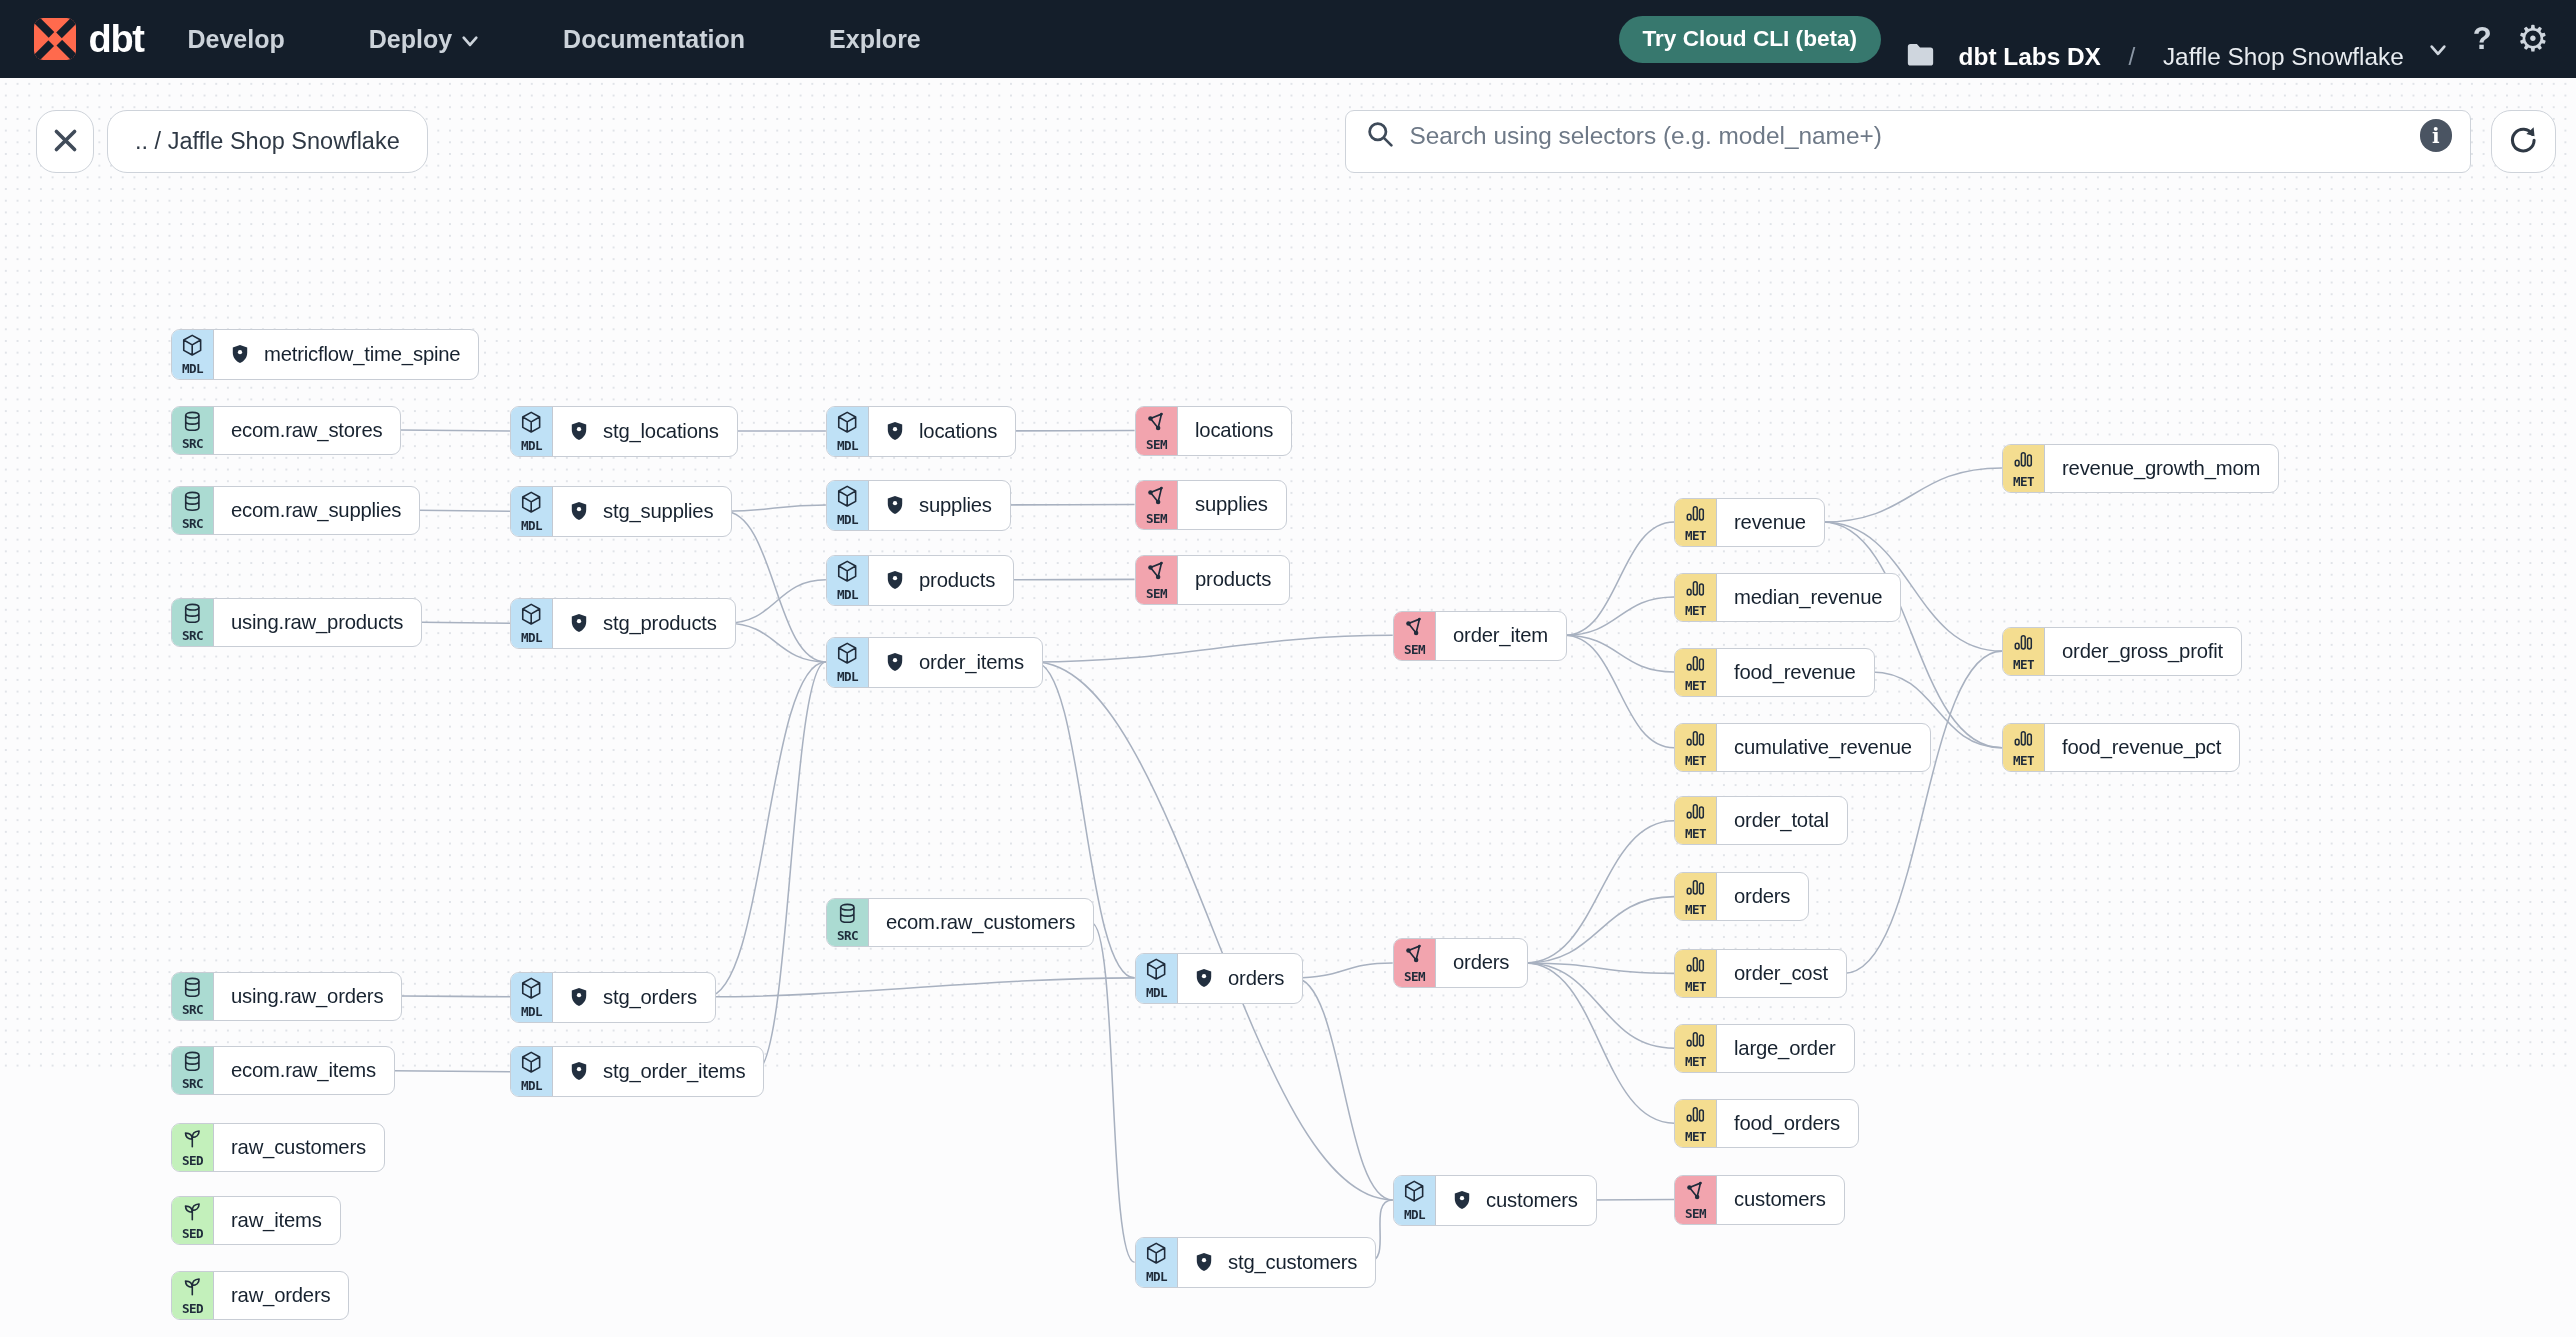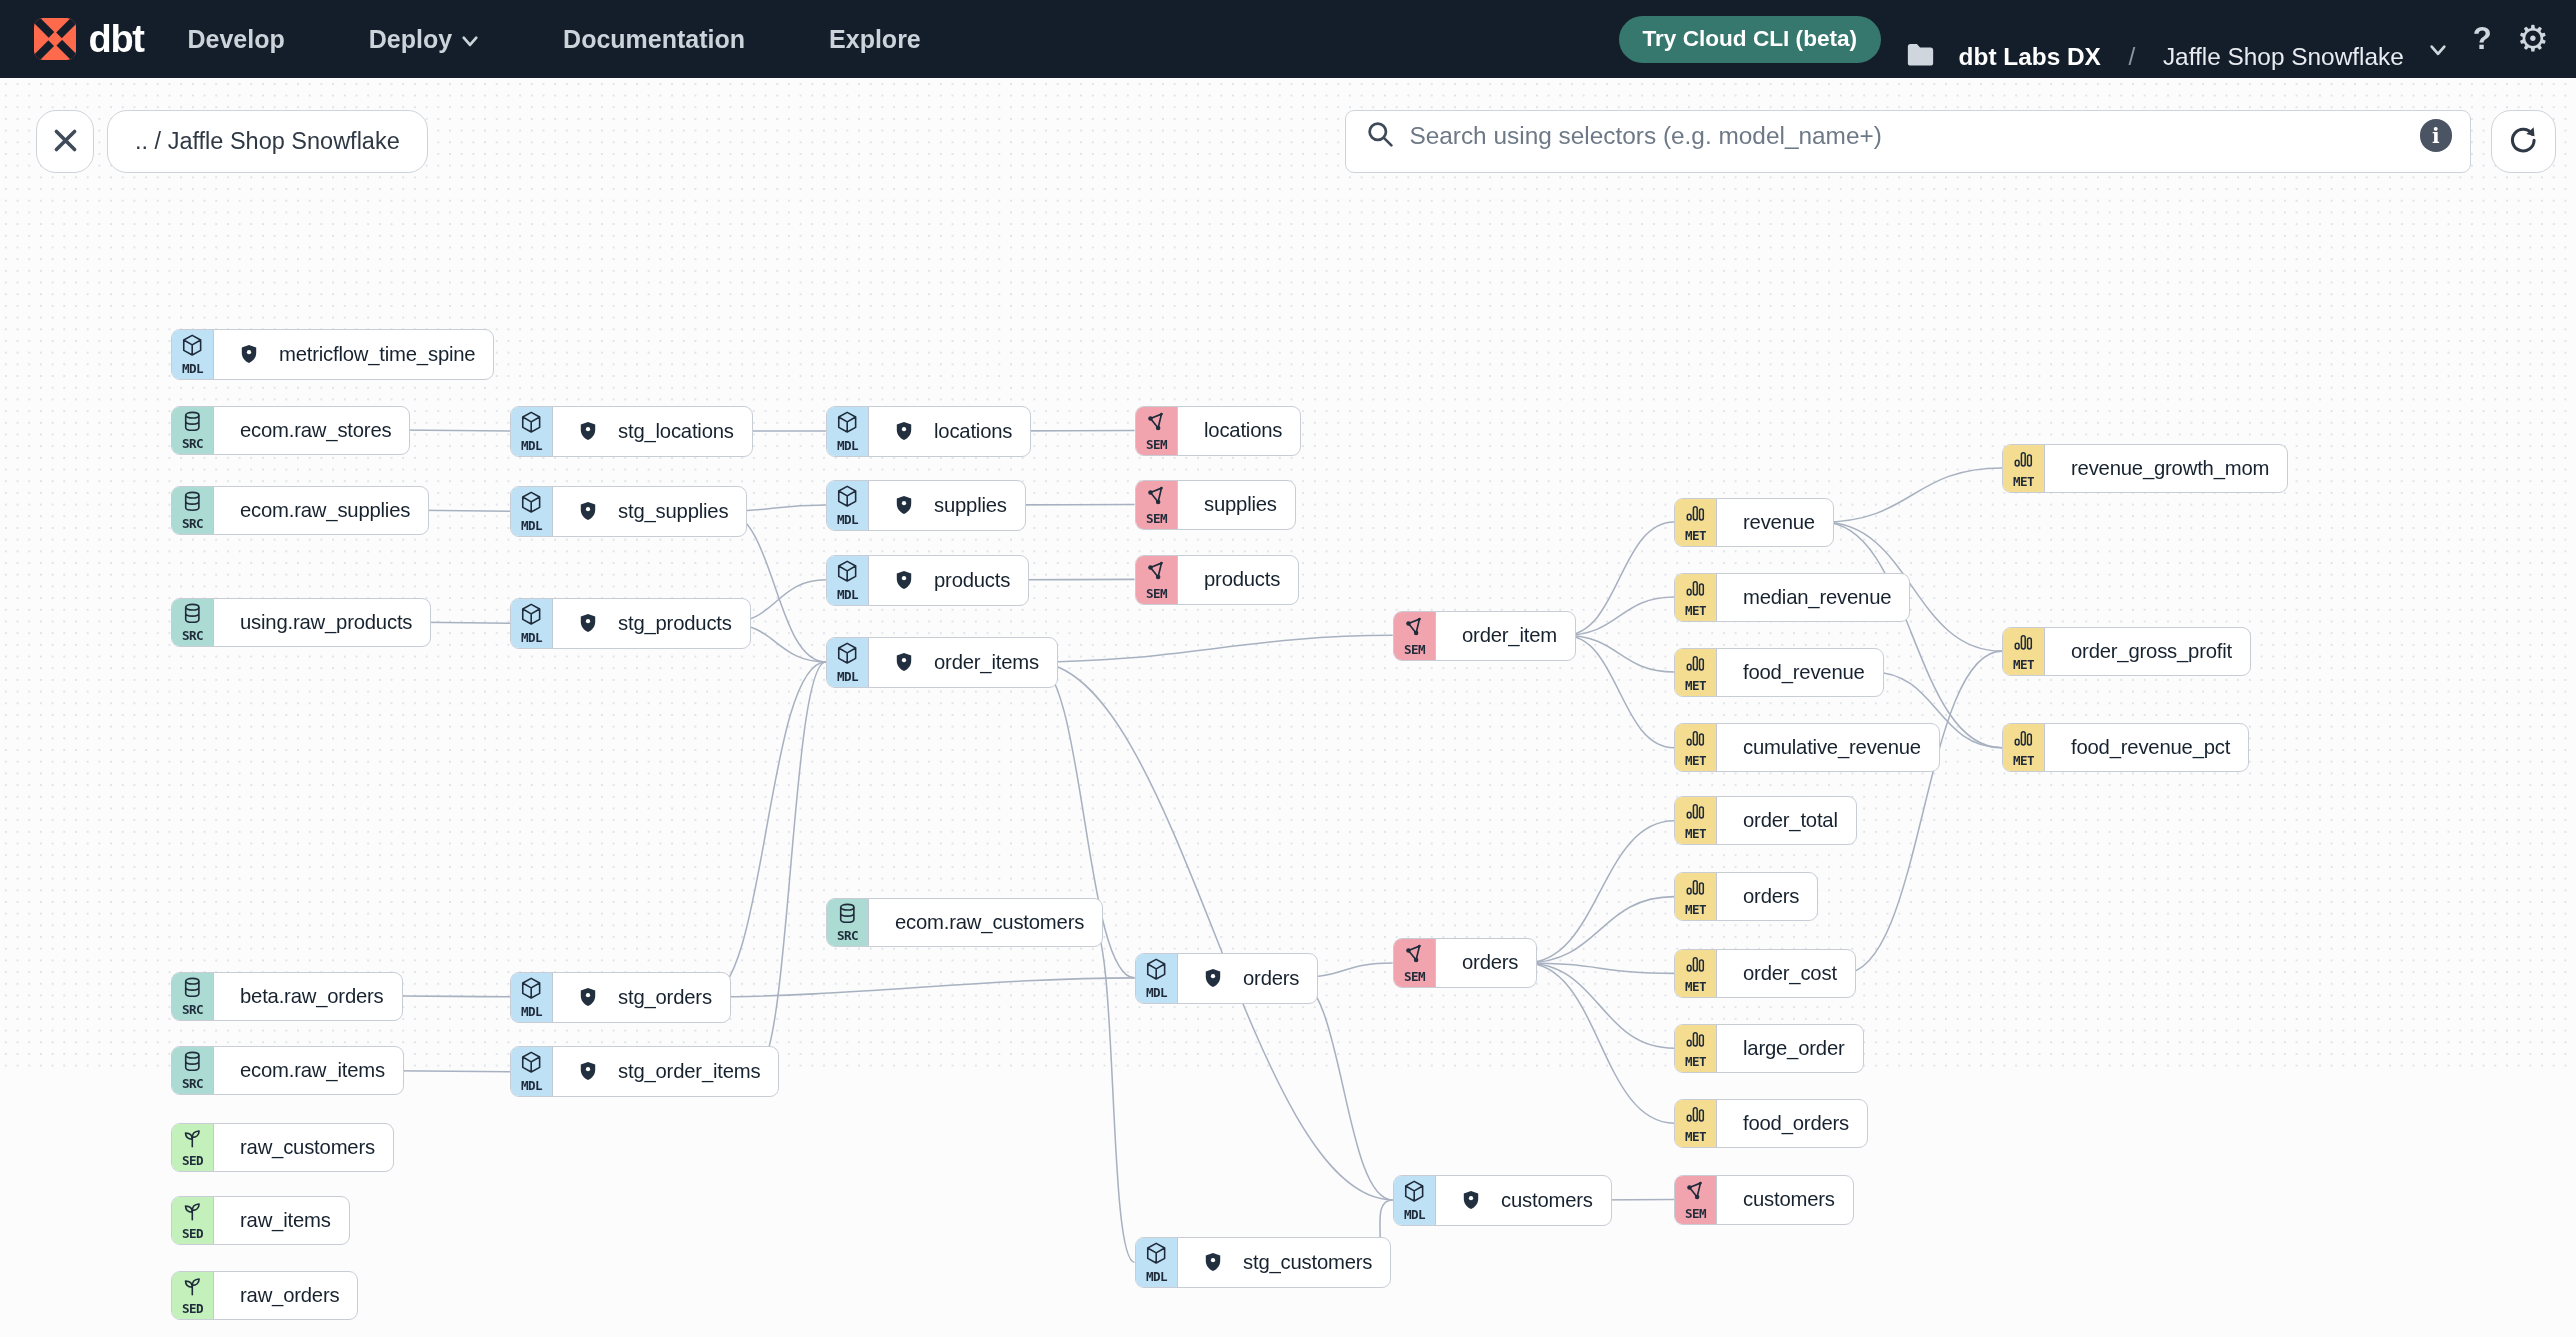--- a/index.html
+++ b/index.html
@@ -41,21 +41,21 @@
     background-size:11.7px 11.7px; }
   #edges-layer { position:absolute; left:0; top:0; z-index:1; }
   .node { position:absolute; display:inline-flex; align-items:stretch; min-height:47px;
     background:#ffffff; border:1.1px solid #c8cdd5; border-radius:9px; z-index:5;
     cursor:pointer; white-space:nowrap; }
   .badge { width:42px; display:flex; flex-direction:column; align-items:center;
     justify-content:center; gap:0.9px; border-right:0.9px solid #c3c9d2;
     border-radius:7.7px 0 0 7.7px; padding:2.7px 0; }
   .blabel { font-family:"DejaVu Sans Mono", monospace; font-size:12.6px; font-weight:700;
     color:#1f2b3a; letter-spacing:-0.5px; }
-  .nbody { display:flex; align-items:center; gap:21px; padding:0 18px 0 26px; }
+  .nbody { display:flex; align-items:center; gap:15px; padding:0 18px 0 17px; }
   .nlabel { font-size:20.3px; font-weight:500; color:#17222f; letter-spacing:-0.2px; }
   .shield { display:flex; align-items:center; }
 
   
   .tbtn { position:absolute; top:110px; height:63px; background:#ffffff;
     border:1.4px solid #ced3da; border-radius:20px; display:flex; align-items:center;
     justify-content:center; z-index:60; cursor:pointer; }
   .close-btn { left:36px; width:58px; }
   .crumb-btn { left:107px; padding:0 27px; cursor:default; }
   .crumb-text { font-size:23.5px; color:#2f3945; }
@@ -220,21 +220,21 @@
       </div>
       <div class="node" style="left: 171px; top: 894px;">
         <div class="badge" style="background:#abdbd2">
           <span><svg width="22.6" height="22.6" viewBox="0 0 24 24">
               <ellipse cx="12" cy="5.5" rx="7" ry="3" fill="none" stroke="#1f2b3a" stroke-width="1.7"></ellipse>
               <path d="M5 5.5 V18.5 c0 1.66 3.13 3 7 3 s7-1.34 7-3 V5.5 M5 12 c0 1.66 3.13 3 7 3 s7-1.34 7-3" fill="none" stroke="#1f2b3a" stroke-width="1.7"></path>
             </svg></span>
           <span class="blabel">SRC</span>
         </div>
         <div class="nbody">
-          <span class="nlabel">beta.raw_orders</span>
+          <span class="nlabel">using.raw_orders</span>
         </div>
       </div>
       <div class="node" style="left: 171px; top: 968px;">
         <div class="badge" style="background:#abdbd2">
           <span><svg width="22.6" height="22.6" viewBox="0 0 24 24">
               <ellipse cx="12" cy="5.5" rx="7" ry="3" fill="none" stroke="#1f2b3a" stroke-width="1.7"></ellipse>
               <path d="M5 5.5 V18.5 c0 1.66 3.13 3 7 3 s7-1.34 7-3 V5.5 M5 12 c0 1.66 3.13 3 7 3 s7-1.34 7-3" fill="none" stroke="#1f2b3a" stroke-width="1.7"></path>
             </svg></span>
           <span class="blabel">SRC</span>
         </div>

